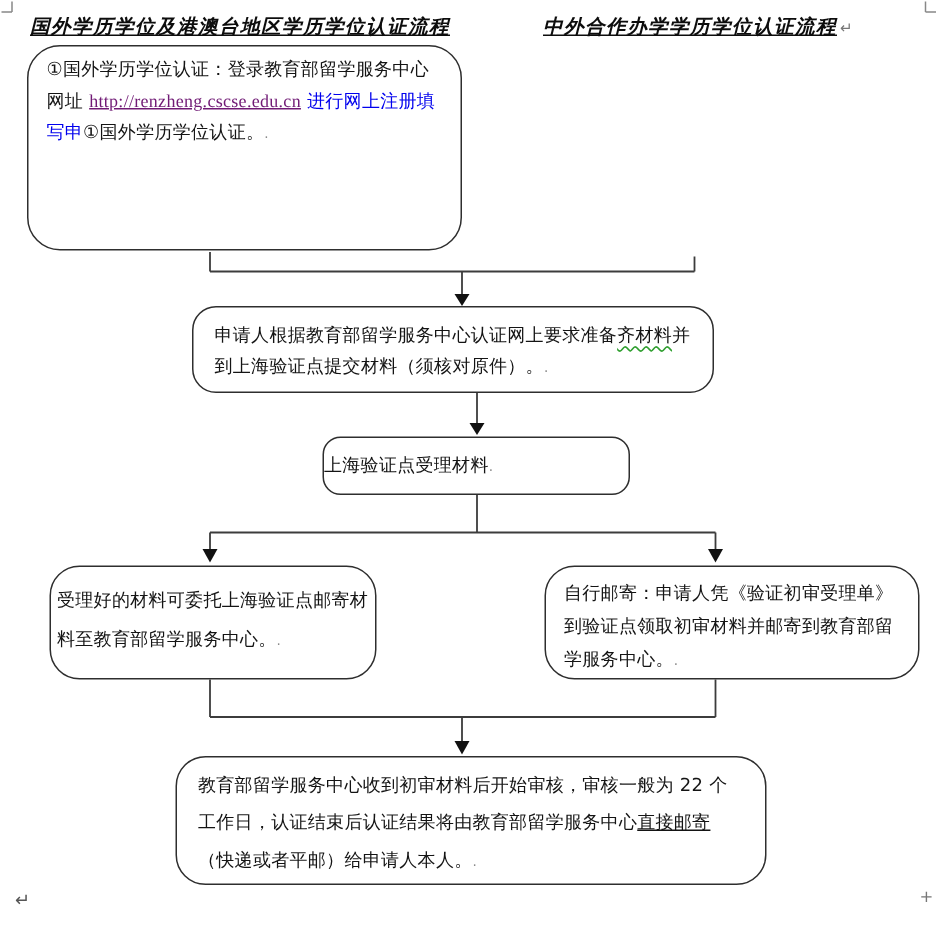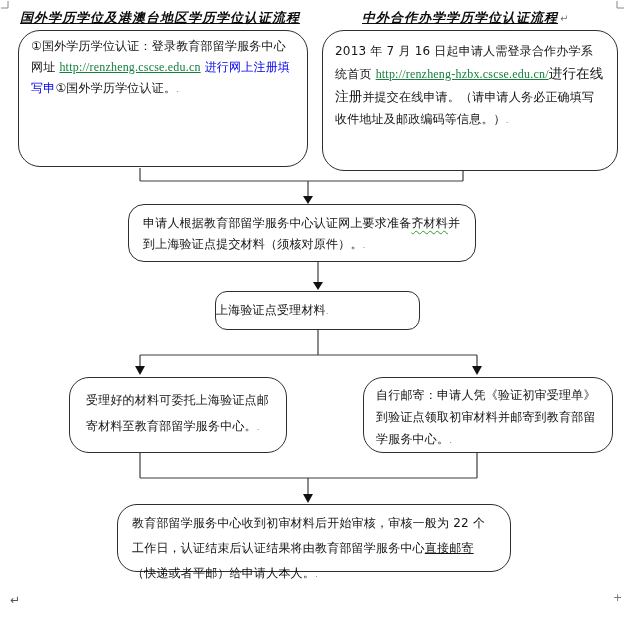--- a/index.html
+++ b/index.html
@@ -19,25 +19,25 @@
   .fbox {
     position:absolute; box-sizing:border-box; background:#ffffff;
     border:1.4px solid #2e2e2e; color:#141414; font-size:12px; letter-spacing:0.2px;
   }
   .fbox p { margin:0; }
 
   .b-overseas { left:18px;  top:30px;  width:290px; height:137px; border-radius:22px; padding:5px 10px 5px 12px; line-height:21px; }
   .b-joint    { left:322px; top:30px;  width:296px; height:141px; border-radius:22px; padding:9px 12px; line-height:22px; }
   .b-prepare  { left:128px; top:204px; width:348px; height:58px;  border-radius:16px; padding:8px 14px; line-height:21px; }
   .b-accept   { left:215px; top:291px; width:205px; height:39px;  border-radius:12px; text-align:left; line-height:36px; padding:0; }
-  .b-entrust  { left:33px;  top:377px; width:218px; height:76px;  border-radius:20px; padding:9px 16px; line-height:26px;margin-left:36px; }
+  .b-entrust  { left:33px;  top:377px; width:218px; height:76px;  border-radius:20px; padding:9px 4px; line-height:26px; }
   .b-selfmail { left:363px; top:377px; width:250px; height:76px;  border-radius:20px; padding:6px 12px; line-height:22px; }
-  .b-review   { left:117px; top:504px; width:394px; height:68px;  border-radius:20px; padding:6px 14px; line-height:25px; }
+  .b-review   { left:117px; top:504px; width:394px; height:86px;  border-radius:20px; padding:6px 14px; line-height:25px; }
 
-  .link { color:#15803d; text-decoration:underline; font-family:"Liberation Serif", serif; font-size:12px; word-break:break-all; }
+  .link { color:#701a75; text-decoration:underline; font-family:"Liberation Serif", serif; font-size:12px; word-break:break-all; }
   .blue { color:#0000ee; }
   .big  { font-size:13.5px; }
   .wavy { text-decoration:underline wavy #2e9e2e; text-decoration-thickness:1px; text-underline-offset:3px; }
   .ul   { text-decoration:underline; }
 
   .pmark   { color:#8a8a8a; font-size:9px; }
   .retmark { display:inline-block; color:#777; font-size:10px; font-style:normal; font-weight:400; margin-left:2px; }
   .pilcrow { position:absolute; left:10px; top:593px; color:#555; font-size:12px; }
   .plusmark{ position:absolute; left:613px; top:591px; color:#777; font-size:11px; }
 </style>
@@ -65,23 +65,20 @@
     <polygon points="303,494 313,494 308,503" fill="#111"></polygon>
   </svg>
 
   <div class="title t-left">国外学历学位及港澳台地区学历学位认证流程</div>
   <div class="title t-right"><span>中外合作办学学历学位认证流程</span><span class="retmark">↵</span></div>
 
   <div class="fbox b-overseas">
     <p><span>①国外学历学位认证：登录教育部留学服务中心网址 </span><a class="link">http://renzheng.cscse.edu.cn</a><span class="blue"> 进行网上注册填写申</span><span>①国外学历学位认证。</span><span class="pmark">.</span></p>
   </div>
 
-  <div class="fbox b-joint">
-    <p><span>2013 年 7 月 16 日起申请人需登录合作办学系统首页 </span><a class="link">http://renzheng-hzbx.cscse.edu.cn/</a><span class="big">进行在线注册</span><span>并提交在线申请。（请申请人务必正确填写收件地址及邮政编码等信息。）</span><span class="pmark">.</span></p>
-  </div>
 
   <div class="fbox b-prepare">
     <p><span>申请人根据教育部留学服务中心认证网上要求准备</span><span class="wavy">齐材料</span><span>并到上海验证点提交材料（须核对原件）。</span><span class="pmark">.</span></p>
   </div>
 
   <div class="fbox b-accept">
     <span>上海验证点受理材料</span><span class="pmark">.</span>
   </div>
 
   <div class="fbox b-entrust">

